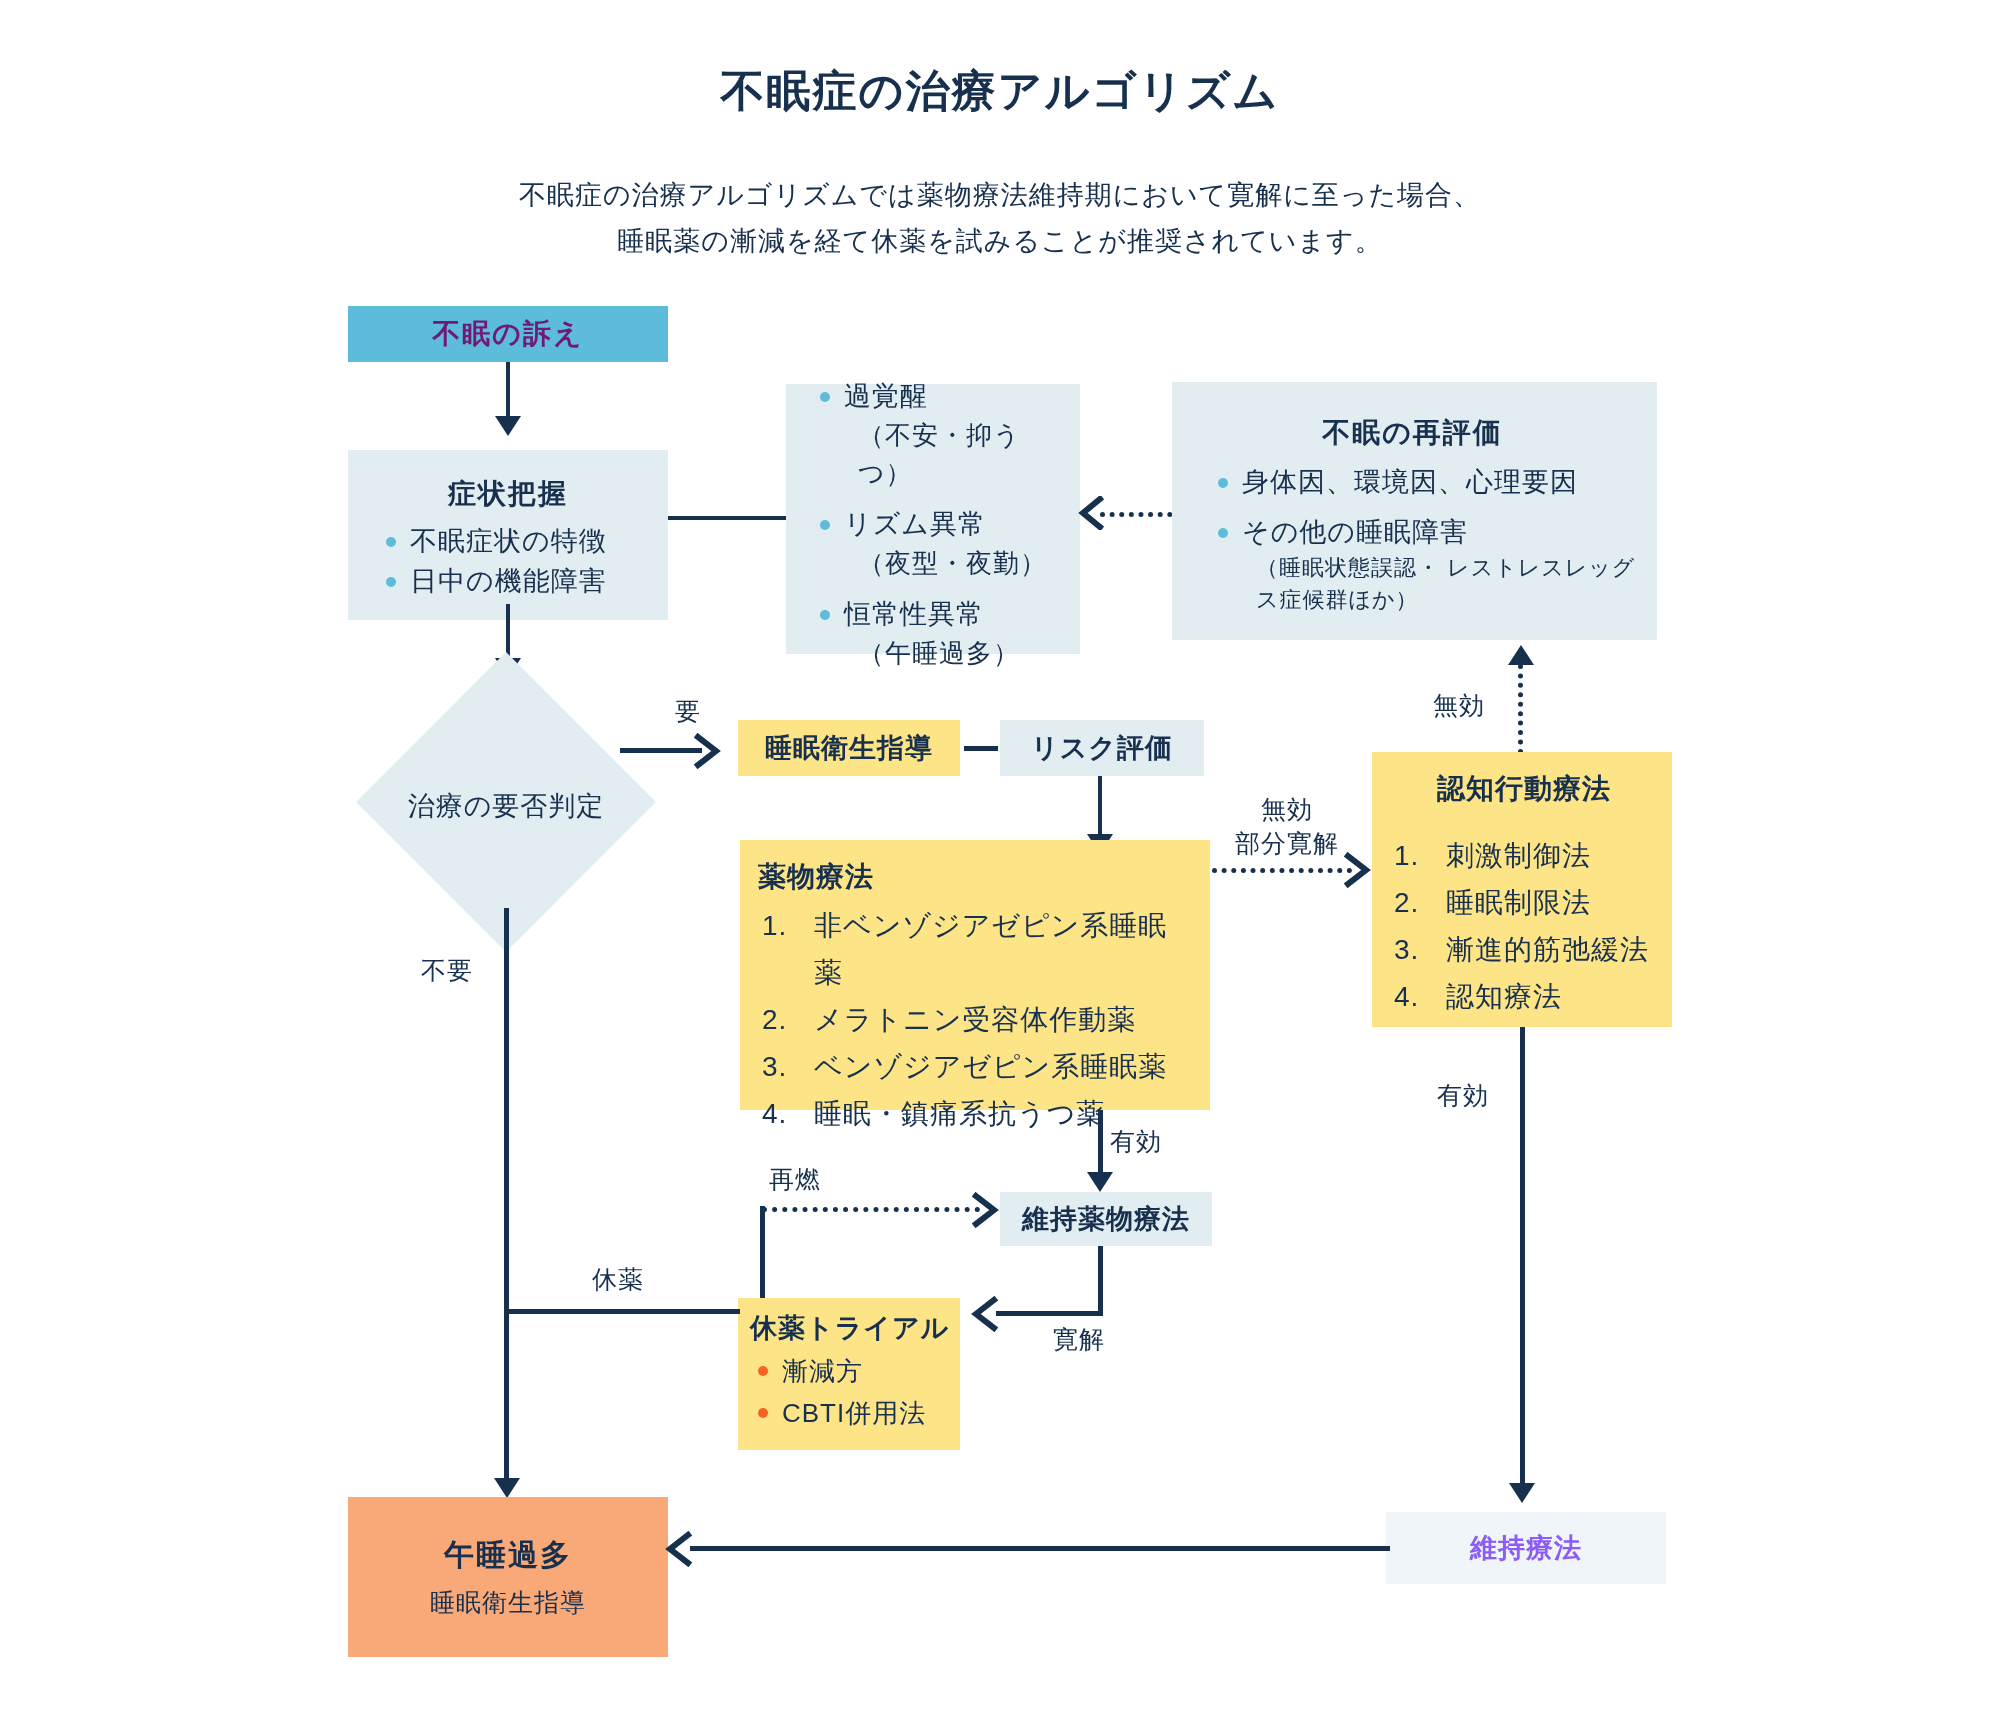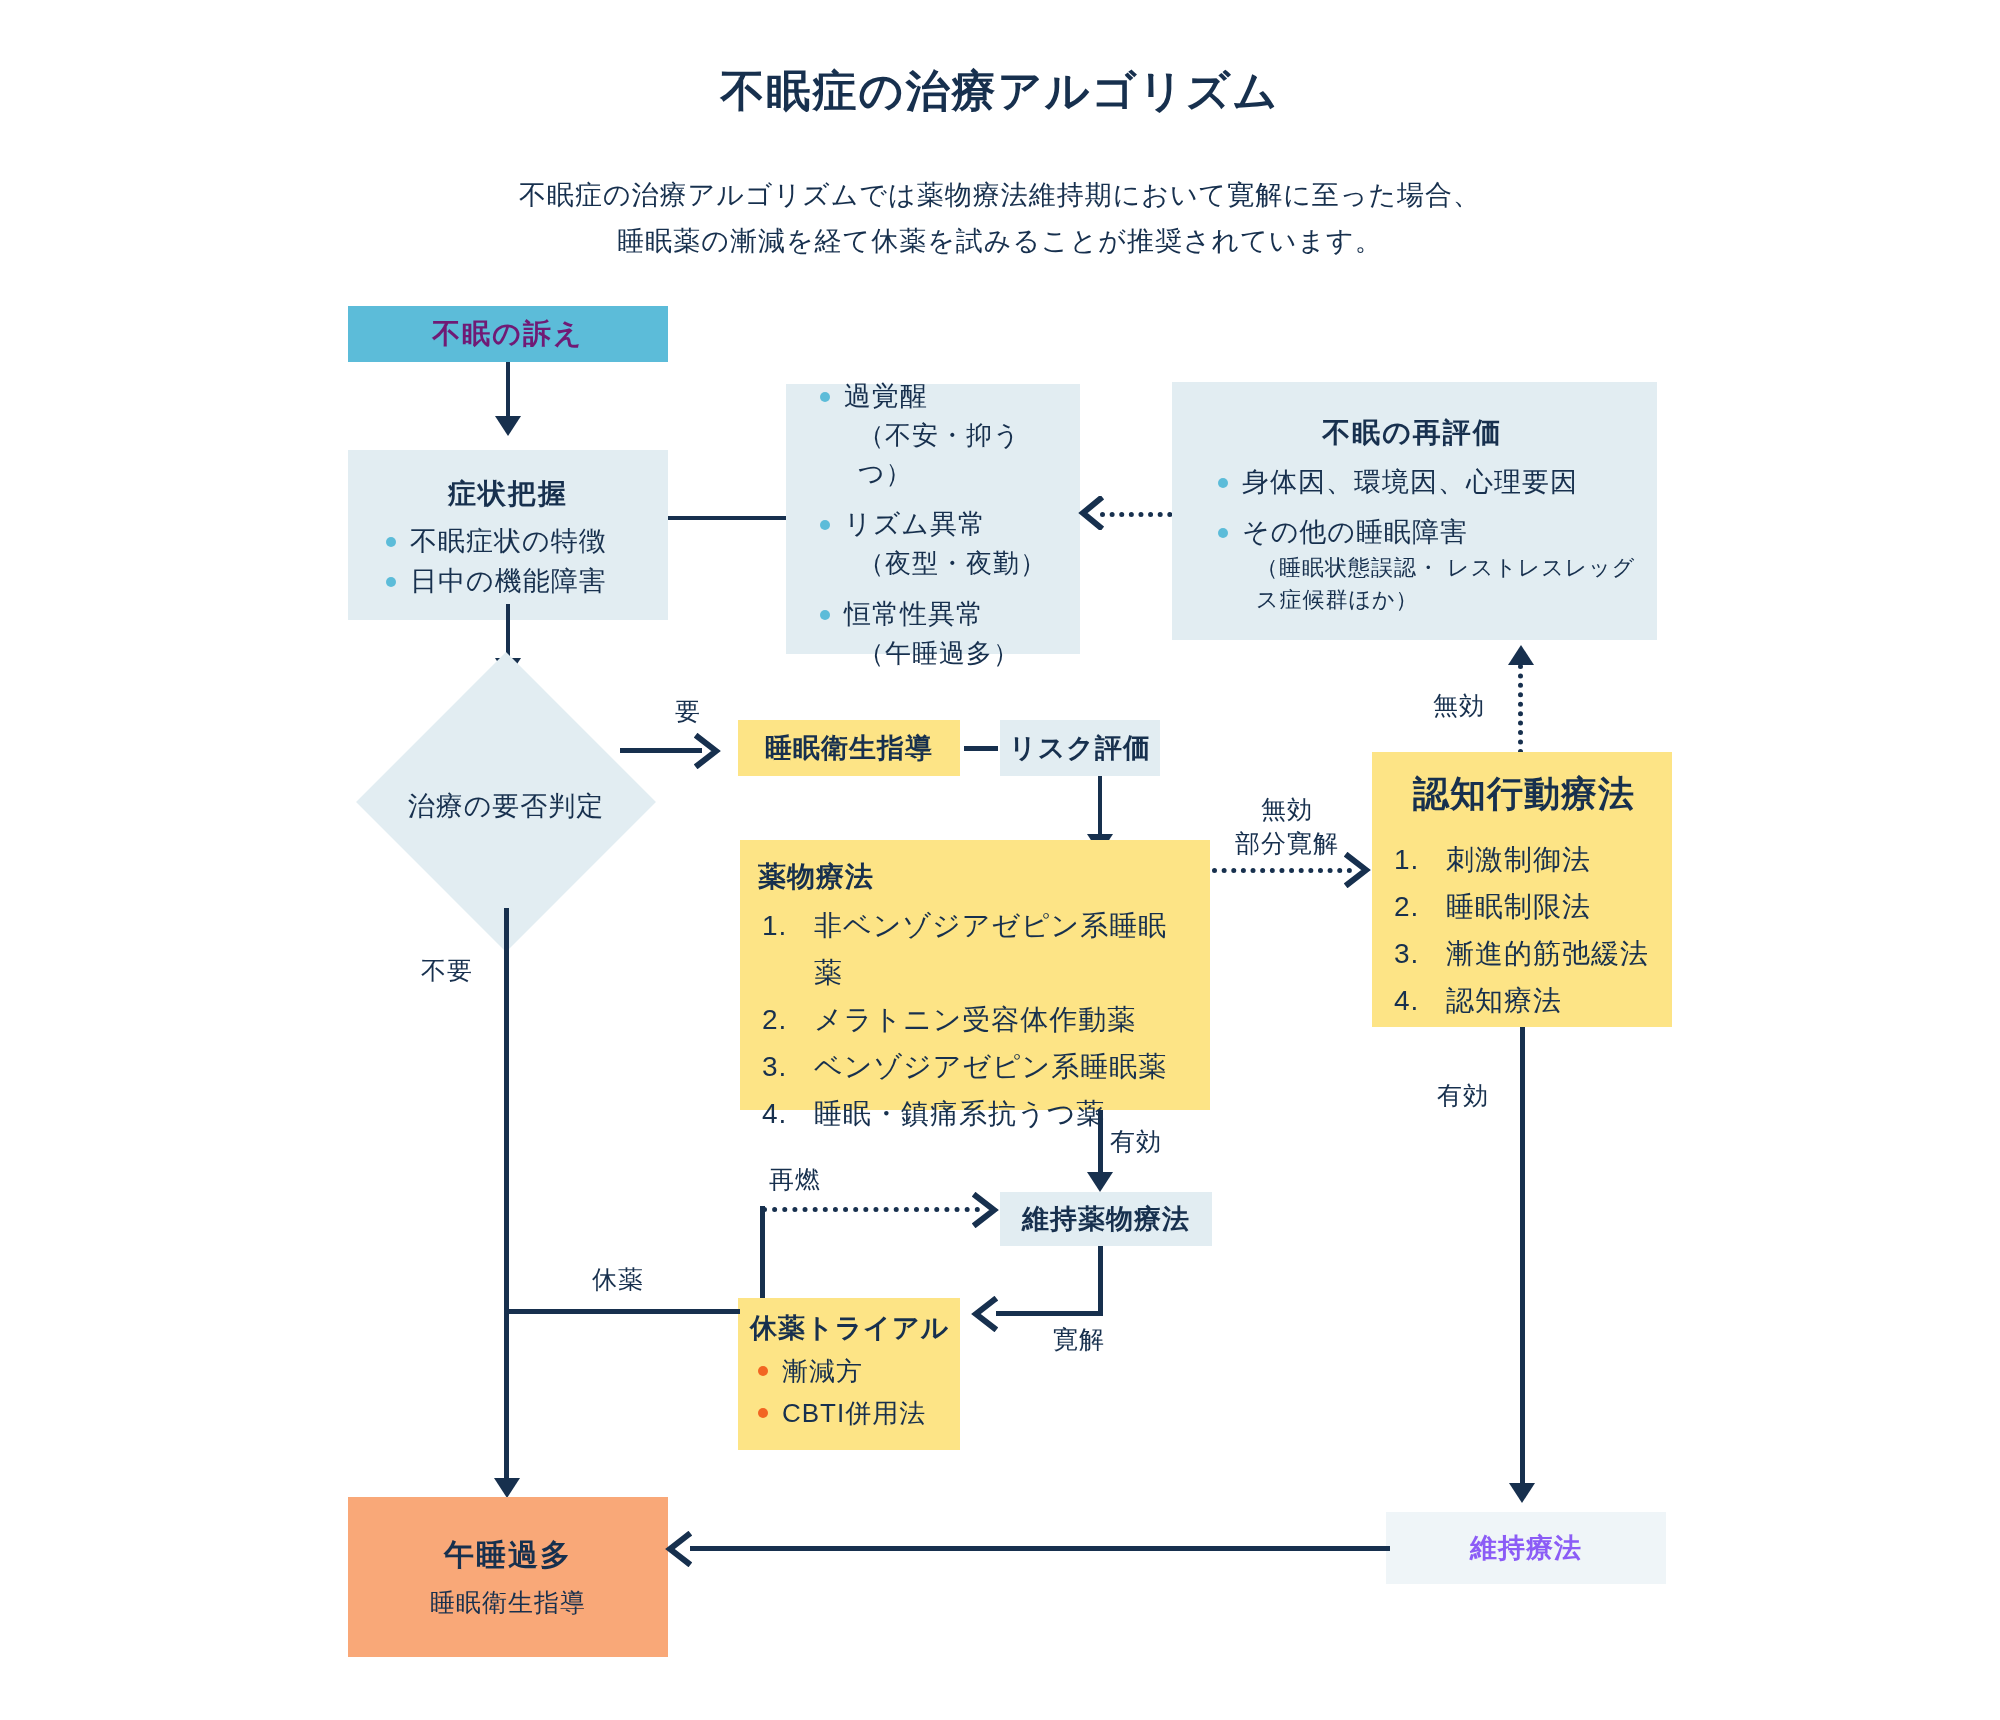--- a/index.html
+++ b/index.html
@@ -235,21 +235,21 @@
   <div class="ln vline" style="left:504px; top:908px; width:5px; height:582px;"></div>
   <div class="ah ah-down" style="left:494px; top:1478px;"></div>
   <div class="elabel" style="left:412px; top:953px; width:70px;">不要</div>
 
   <div class="node yellow" style="left:738px; top:720px; width:222px; height:56px;">
     <div class="hd" style="font-size:27px; letter-spacing:1px;">睡眠衛生指導</div>
   </div>
 
   <div class="ln hline" style="left:964px; top:746px; width:34px; height:5px;"></div>
 
-  <div class="node lightbl" style="left:1000px; top:720px; width:160px; height:56px;">
+  <div class="node lightbl" style="left:1000px; top:720px; width:204px; height:56px;">
     <div class="hd" style="font-size:27px; letter-spacing:1px;">リスク評価</div>
   </div>
 
   <div class="ln vline" style="left:1098px; top:776px; width:4px; height:62px;"></div>
   <div class="ah ah-down" style="left:1087px; top:834px;"></div>
 
   <div class="node yellow" style="left:740px; top:840px; width:470px; height:270px; padding:18px 14px 12px 18px; justify-content:flex-start;">
     <div style="font-size:28px; font-weight:bold; letter-spacing:1px; margin-bottom:6px;">薬物療法</div>
     <ol class="nl">
       <li>
@@ -274,21 +274,21 @@
     </svg>
   </div>
   <div class="elabel" style="left:1222px; top:792px; width:130px;">無効
 部分寛解</div>
 
   <div class="dotv" style="left:1518px; top:664px; height:90px;"></div>
   <div class="ah ah-up" style="left:1508px; top:645px;"></div>
   <div class="elabel" style="left:1424px; top:688px; width:70px;">無効</div>
 
   <div class="node yellow" style="left:1372px; top:752px; width:300px; height:275px; padding:18px 14px 12px 18px; justify-content:flex-start;">
-    <div class="hd" style="font-size:36px; letter-spacing:1px; margin-bottom:17px;">認知行動療法</div>
+    <div class="hd" style="font-size:28px; letter-spacing:1px; margin-bottom:24px;">認知行動療法</div>
     <ol class="nl">
       <li>
         <span>刺激制御法</span>
       </li>
       <li>
         <span>睡眠制限法</span>
       </li>
       <li>
         <span>漸進的筋弛緩法</span>
       </li>

